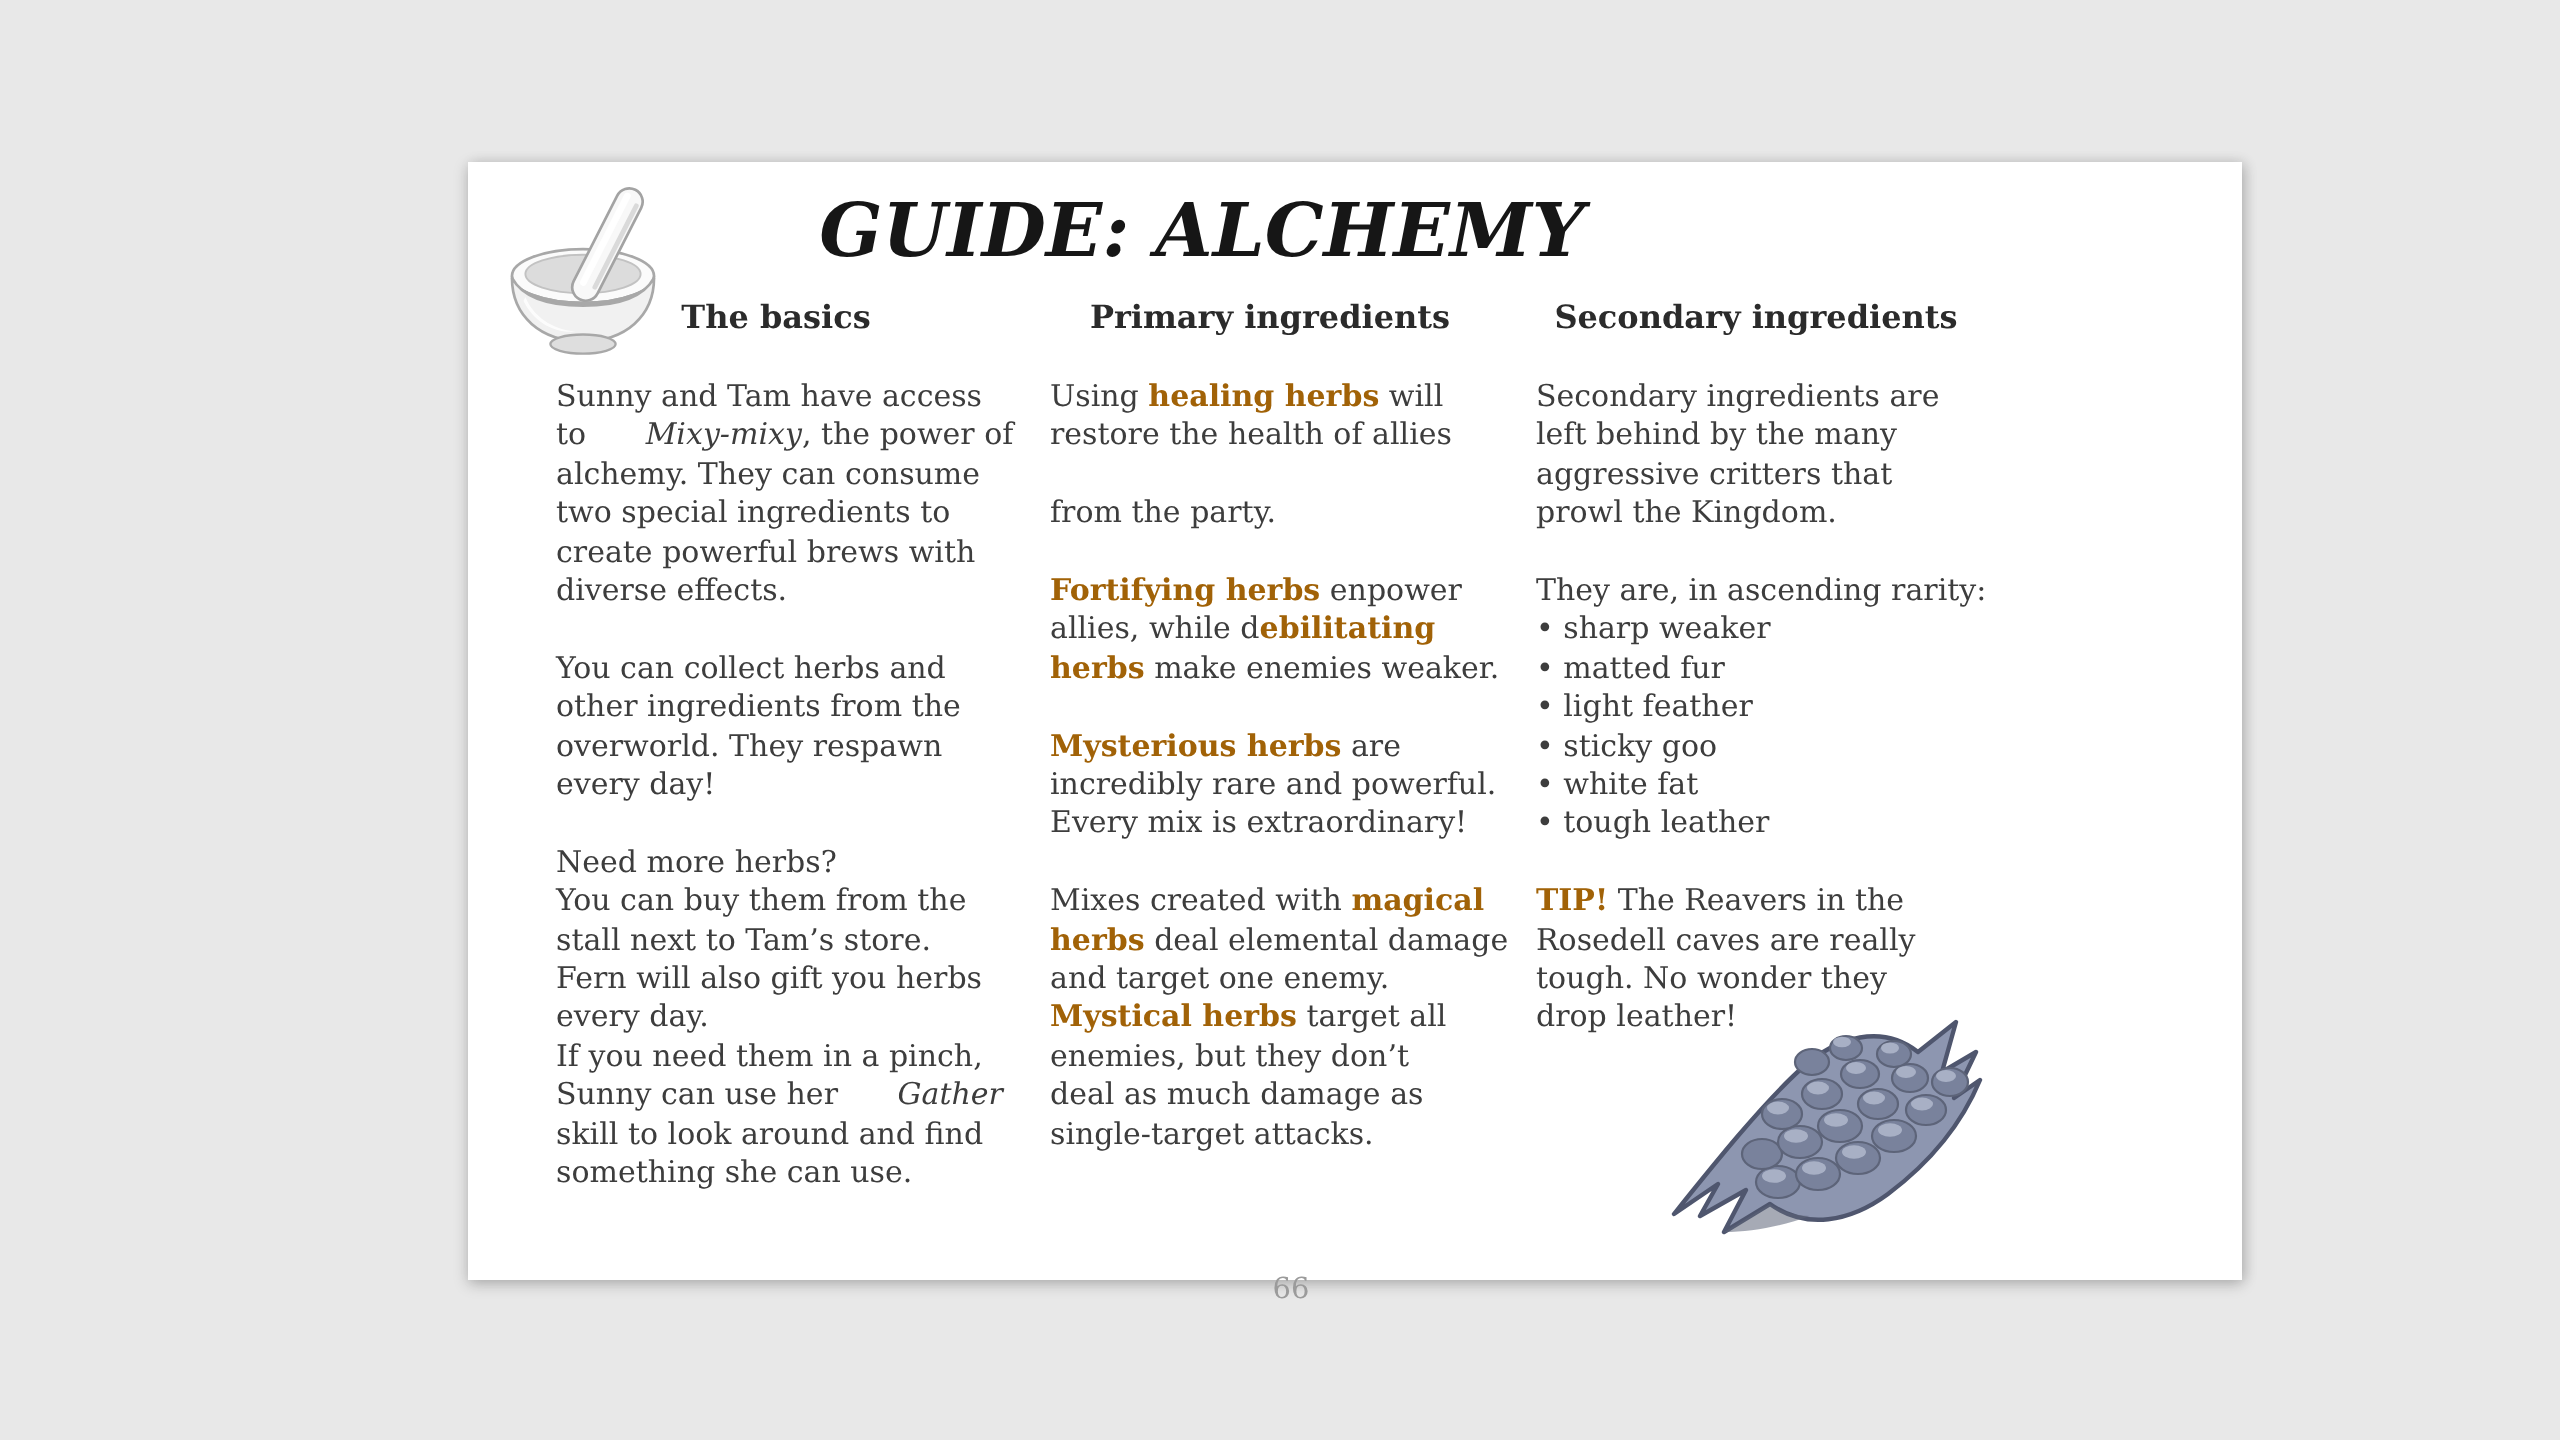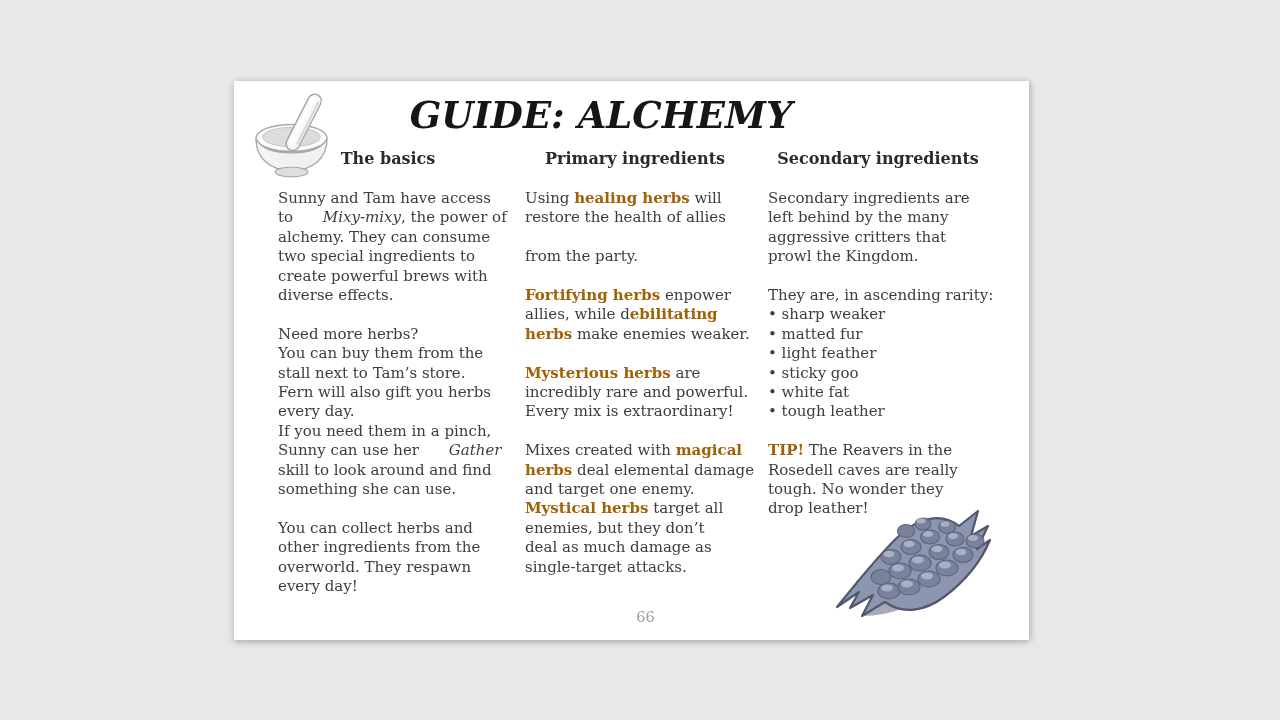--- a/index.html
+++ b/index.html
@@ -13,21 +13,21 @@
   }
   .canvas {
     position: relative;
     width: 1280px;
     height: 720px;
   }
   .page {
     position: absolute;
     left: 234px;
     top: 81px;
-    width: 795px;
+    width: 887px;
     height: 559px;
     background: #ffffff;
     box-shadow: 0 2px 7px rgba(0,0,0,0.22), 2px 0 6px rgba(0,0,0,0.10);
     text-decoration: underline;
   }
   .title {
     position: absolute;
     left: 0;
     top: 12px;
     width: 734px;
@@ -73,21 +73,21 @@
   }
   .col-body p { margin: 0 0 19.4px 0; }
   .col-body .b { font-weight: bold; color: #a16207; }
   .col-body .i { font-style: italic; margin-left: 25px; }
   .c1 { left: 44px; }
   .c2 { left: 291px; }
   .c3 { left: 534px; }
   .page-number {
     position: absolute;
     left: 0;
-    top: 528px;
+    top: 556px;
     width: 793px;
     text-align: center;
     font-size: 14.5px;
     color: #9b9b9b;
     padding-left: 15px;
   }
 </style>
 </head>
 <body>
 
@@ -111,22 +111,22 @@
       <path d="M20,62 C24,72 34,79 46,80 C34,81 24,74 19,64 Z" fill="#ffffff" opacity="0.8"></path>
 
       <ellipse cx="50" cy="86.5" rx="17" ry="5" fill="#dedede" stroke="#a8a8a8" stroke-width="1.2"></ellipse>
     </svg>
 
     <div class="title">GUIDE: ALCHEMY</div>
 
     <div class="col-header c1">The basics</div>
     <div class="col-body c1">
         <p><span>Sunny and Tam have access</span><br><span>to </span><span class="i">Mixy-mixy</span><span>, the power of</span><br><span>alchemy. They can consume</span><br><span>two special ingredients to</span><br><span>create powerful brews with</span><br><span>diverse effects.</span></p>
+        <p><span>You can collect herbs and</span><br><span>other ingredients from the</span><br><span>overworld. They respawn</span><br><span>every day!</span></p>
         <p><span>Need more herbs?</span><br><span>You can buy them from the</span><br><span>stall next to Tam’s store.</span><br><span>Fern will also gift you herbs</span><br><span>every day.</span><br><span>If you need them in a pinch,</span><br><span>Sunny can use her </span><span class="i">Gather</span><br><span>skill to look around and find</span><br><span>something she can use.</span></p>
-        <p><span>You can collect herbs and</span><br><span>other ingredients from the</span><br><span>overworld. They respawn</span><br><span>every day!</span></p>
       </div>
 
     <div class="col-header c2">Primary ingredients</div>
     <div class="col-body c2">
         <p><span>Using </span><span class="b">healing herbs</span><span> will</span><br><span>restore the health of allies</span><br><br><span>from the party.</span></p>
         <p><span class="b">Fortifying herbs</span><span> enpower</span><br><span>allies, while d</span><span class="b">ebilitating</span><br><span class="b">herbs</span><span> make enemies weaker.</span></p>
         <p><span class="b">Mysterious herbs</span><span> are</span><br><span>incredibly rare and powerful.</span><br><span>Every mix is extraordinary!</span></p>
         <p><span>Mixes created with </span><span class="b">magical</span><br><span class="b">herbs</span><span> deal elemental damage</span><br><span>and target one enemy.</span><br><span class="b">Mystical herbs</span><span> target all</span><br><span>enemies, but they don’t</span><br><span>deal as much damage as</span><br><span>single-target attacks.</span></p>
       </div>
 

